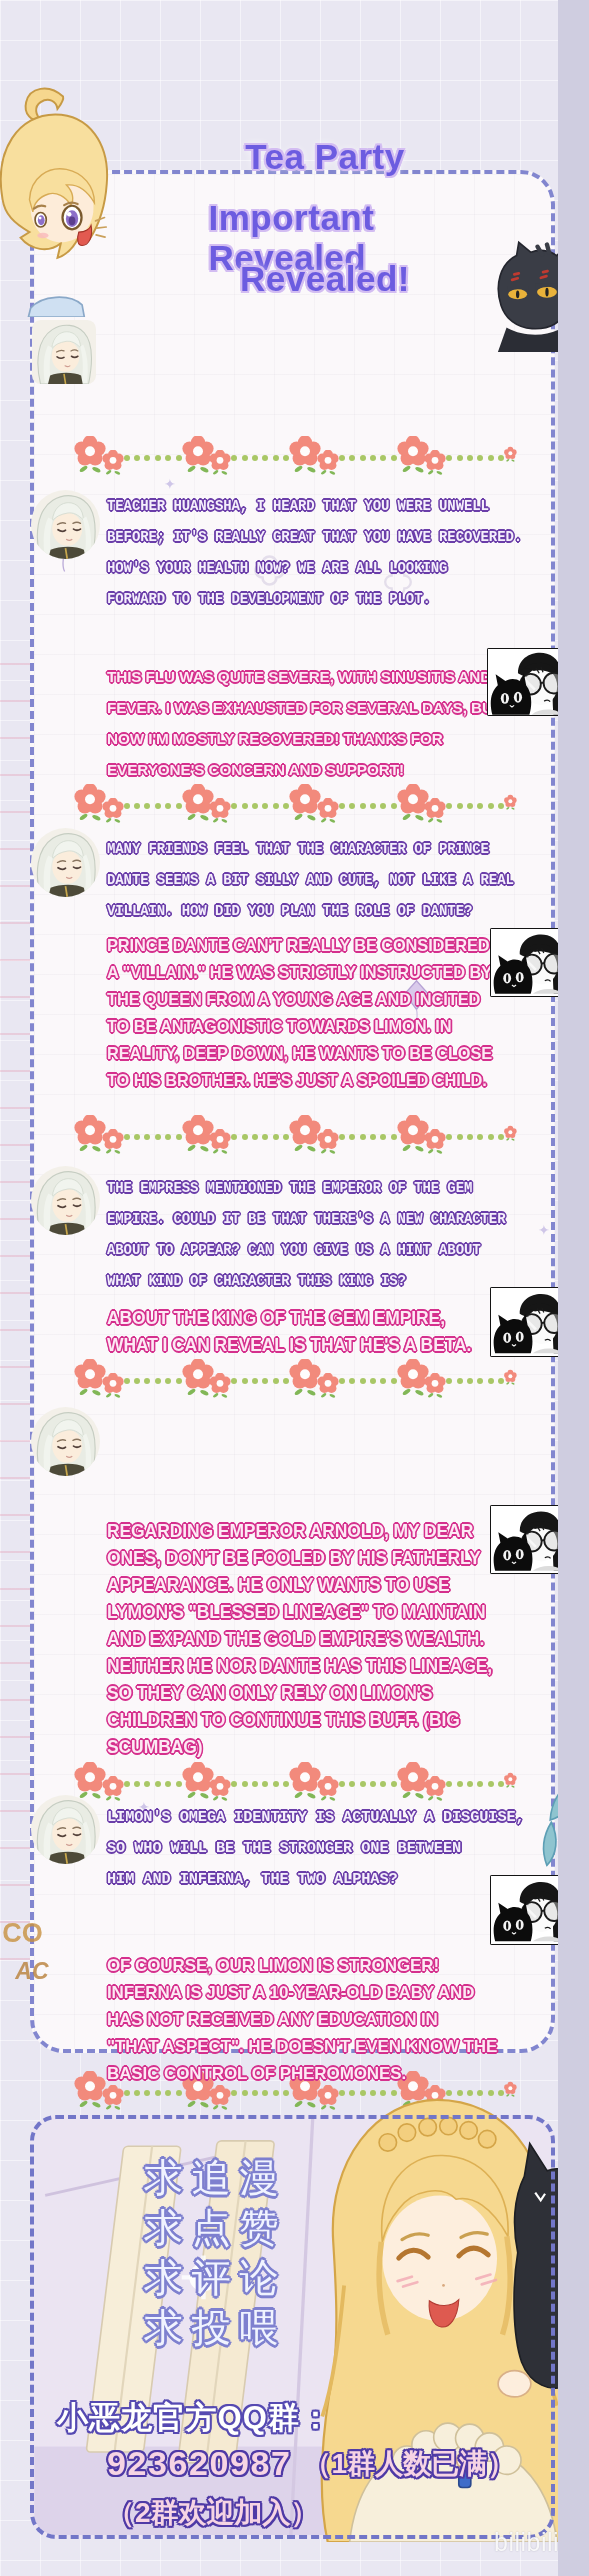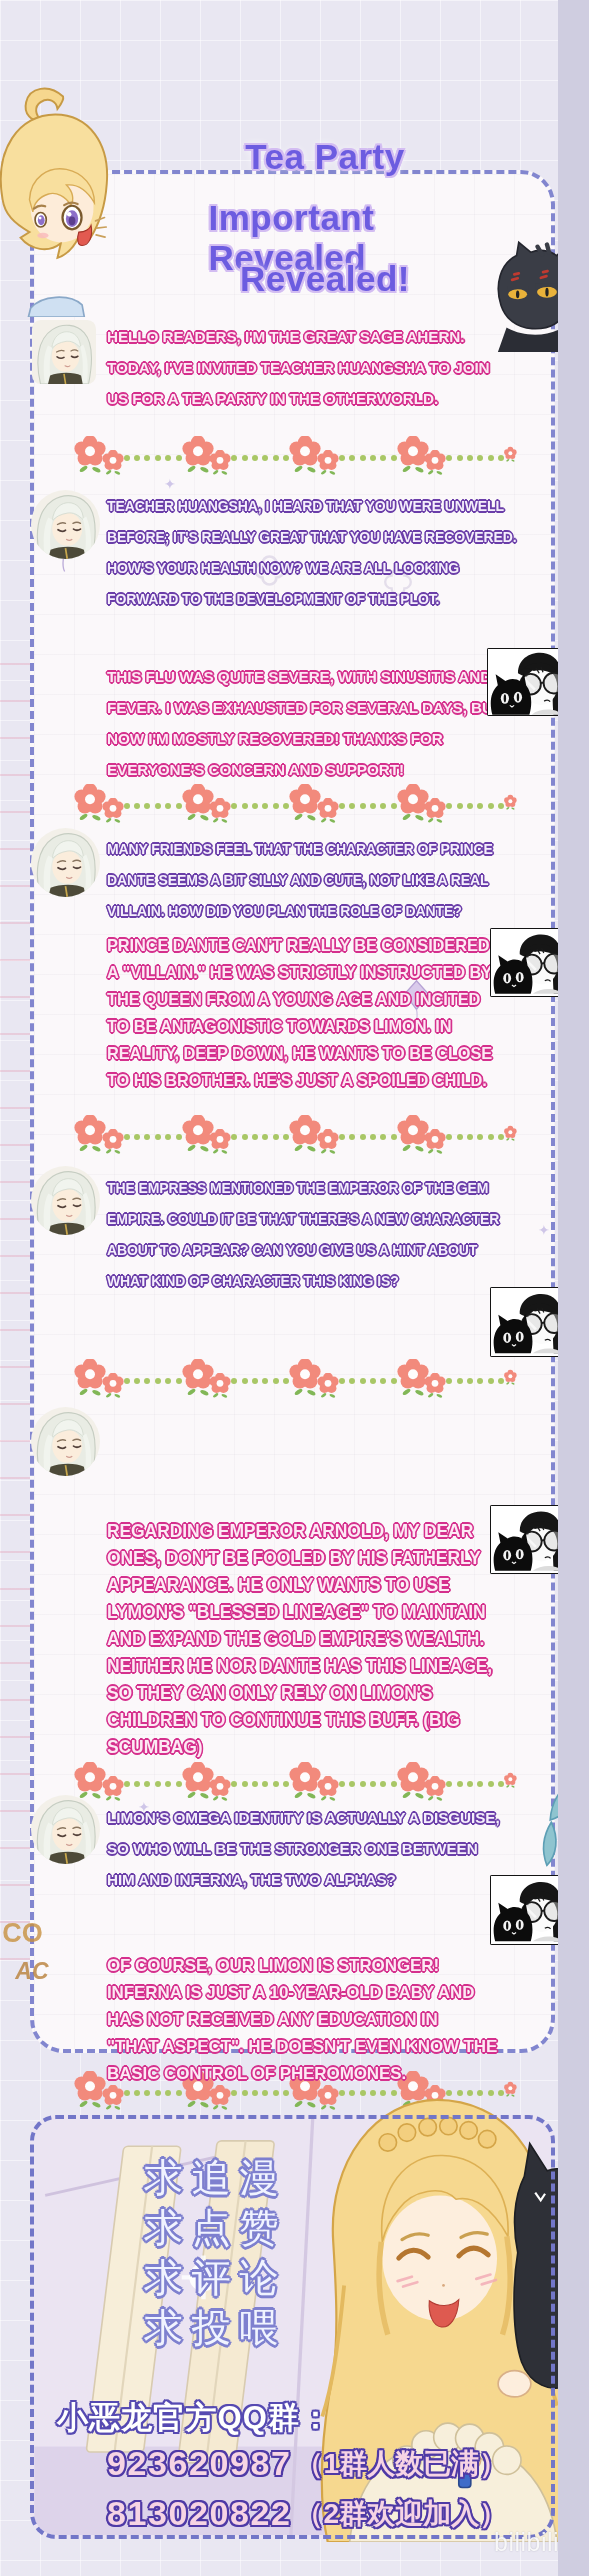--- a/index.html
+++ b/index.html
@@ -36,20 +36,21 @@
   .txt{position:absolute; font-weight:bold; white-space:nowrap; letter-spacing:-0.1px;}
   .pink{
     color:#fde9f4;
     text-shadow:0 -1.6px #d5308d,0 1.6px #d5308d,-1.6px 0 #d5308d,1.6px 0 #d5308d,
       -1.1px -1.1px #d5308d,1.1px -1.1px #d5308d,-1.1px 1.1px #d5308d,1.1px 1.1px #d5308d;
   }
   .purple{
     color:#f5effc;
     text-shadow:0 -1.6px #6b3ea9,0 1.6px #6b3ea9,-1.6px 0 #6b3ea9,1.6px 0 #6b3ea9,
       -1.1px -1.1px #6b3ea9,1.1px -1.1px #6b3ea9,-1.1px 1.1px #6b3ea9,1.1px 1.1px #6b3ea9;
+    font-family:Liberation Mono, monospace;
   }
   .title-line{
     position:absolute; left:325px; transform:translateX(-50%);
     font-size:35px; font-weight:bold; letter-spacing:0.5px; color:#6c5ce0; z-index:4;
     text-shadow:0 -2.2px #d3bdf2,0 2.2px #d3bdf2,-2.2px 0 #d3bdf2,2.2px 0 #d3bdf2,
       -1.6px -1.6px #d3bdf2,1.6px -1.6px #d3bdf2,-1.6px 1.6px #d3bdf2,1.6px 1.6px #d3bdf2,0 0 8.7px #ffffff;
   }
   .cn{
     position:absolute; left:144px; font-size:39px; font-weight:normal; letter-spacing:8.7px; z-index:7;
     color:#f0f3ff;
@@ -64,21 +65,21 @@
   .qq-num{
     font-size:34px; font-weight:bold; color:#f6d4e4; letter-spacing:1.6px;
     text-shadow:0 -2.2px #4f3aa6,0 2.2px #4f3aa6,-2.2px 0 #4f3aa6,2.2px 0 #4f3aa6,
       -1.6px -1.6px #4f3aa6,1.6px -1.6px #4f3aa6,-1.6px 1.6px #4f3aa6,1.6px 1.6px #4f3aa6;
   }
   .qq-note{
     font-size:28px; font-weight:bold; color:#f6d4e4; letter-spacing:0;
     text-shadow:0 -2.2px #4f3aa6,0 2.2px #4f3aa6,-2.2px 0 #4f3aa6,2.2px 0 #4f3aa6,
       -1.6px -1.6px #4f3aa6,1.6px -1.6px #4f3aa6,-1.6px 1.6px #4f3aa6,1.6px 1.6px #4f3aa6;
   }
-  .qq-row{position:absolute; display:flex; align-items:center; gap:4px; z-index:7;}
+  .qq-row{position:absolute; display:flex; align-items:center; gap:12px; z-index:7;}
   
   .av{position:absolute; overflow:hidden; z-index:3;}
   .av-round{border-radius:50%;}
   .av-sq{border-radius:8.7px;}
   .av-teacher{border:1.6px solid #141414; background:#fff; border-radius:1.1px;}
   .av svg{display:block; width:100%; height:100%;}
   
   .flower-divider{
     position:absolute; left:74px; width:443px; height:43px; z-index:2;
     display:flex; align-items:flex-end; justify-content:space-between;
@@ -240,21 +241,20 @@
   </div>
 
   <span class="wm" style="left:2.2px; top:1918px; font-size:27px; color:#c89140; opacity:.8; z-index:2">CO</span>
   <span class="wm" style="left:15.3px; top:1958px; font-size:23px; font-style:italic; color:#b9813a; opacity:.8; z-index:2">AC</span>
 
   <div class="av av-sq" style="left:32px; top:320px; width:64px; height:64px">
     <svg viewBox="0 0 120 120">
         <use href="#sage-art"></use>
       </svg>
   </div>
-  <div class="txt pink" style="left:107px; top:321px; font-size:15.3px; line-height:31px; z-index:3">HELLO READERS, I'M THE GREAT SAGE AHERN.<br>TODAY, I'VE INVITED TEACHER HUANGSHA TO JOIN<br>US FOR A TEA PARTY IN THE OTHERWORLD.</div>
 
   <div class="flower-divider" style="top:430px">
       <span class="pair">
         <svg width="32" height="37" viewBox="0 0 40 46">
           <g fill="#f28a7c">
             <circle cx="20" cy="8" r="9"></circle>
             <circle cx="30.5" cy="15.6" r="9"></circle>
             <circle cx="26.5" cy="27.9" r="9"></circle>
             <circle cx="13.5" cy="27.9" r="9"></circle>
             <circle cx="9.5" cy="15.6" r="9"></circle>
@@ -730,20 +730,21 @@
       </svg>
     </div>
 
   <div class="av av-round" style="left:31px; top:1166px; width:69px; height:69px">
     <svg viewBox="0 0 120 120">
         <use href="#sage-art"></use>
       </svg>
   </div>
   <div class="txt purple" style="left:107px; top:1173px; font-size:14px; line-height:31px; z-index:3">THE EMPRESS MENTIONED THE EMPEROR OF THE GEM<br>EMPIRE. COULD IT BE THAT THERE'S A NEW CHARACTER<br>ABOUT TO APPEAR? CAN YOU GIVE US A HINT ABOUT<br>WHAT KIND OF CHARACTER THIS KING IS?</div>
 
+  <div class="txt pink" style="left:107px; top:1305px; font-size:17.5px; line-height:27px; z-index:3">ABOUT THE KING OF THE GEM EMPIRE,<br>WHAT I CAN REVEAL IS THAT HE'S A BETA.</div>
   <div class="av av-teacher" style="left:490px; top:1287px; width:70px; height:68px">
     <svg viewBox="0 0 134 120">
         <use href="#teacher-art"></use>
       </svg>
   </div>
 
   <div class="flower-divider" style="top:1353px">
       <span class="pair">
         <svg width="32" height="37" viewBox="0 0 40 46">
           <g fill="#f28a7c">
@@ -1291,21 +1292,20 @@
   <div class="cn" style="top:2201px">求点赞</div>
   <div class="cn" style="top:2251px">求评论</div>
   <div class="cn" style="top:2301px">求投喂</div>
 
   <div class="abs qq-head" style="left:57px; top:2397px; z-index:7">小恶龙官方QQ群：</div>
   <div class="qq-row" style="left:107px; top:2444px">
     <span class="qq-num">923620987</span>
     <span class="qq-note">（1群人数已满）</span>
   </div>
   <div class="qq-row" style="left:107px; top:2494px">
-    <span class="qq-num">813020822</span>
     <span class="qq-note">（2群欢迎加入）</span>
   </div>
 
   <div id="wm-bili" class="abs">
     <span class="b">bilibili</span>
     <span class="m">
       <span>漫</span>
       <span>画</span>
     </span>
   </div>

